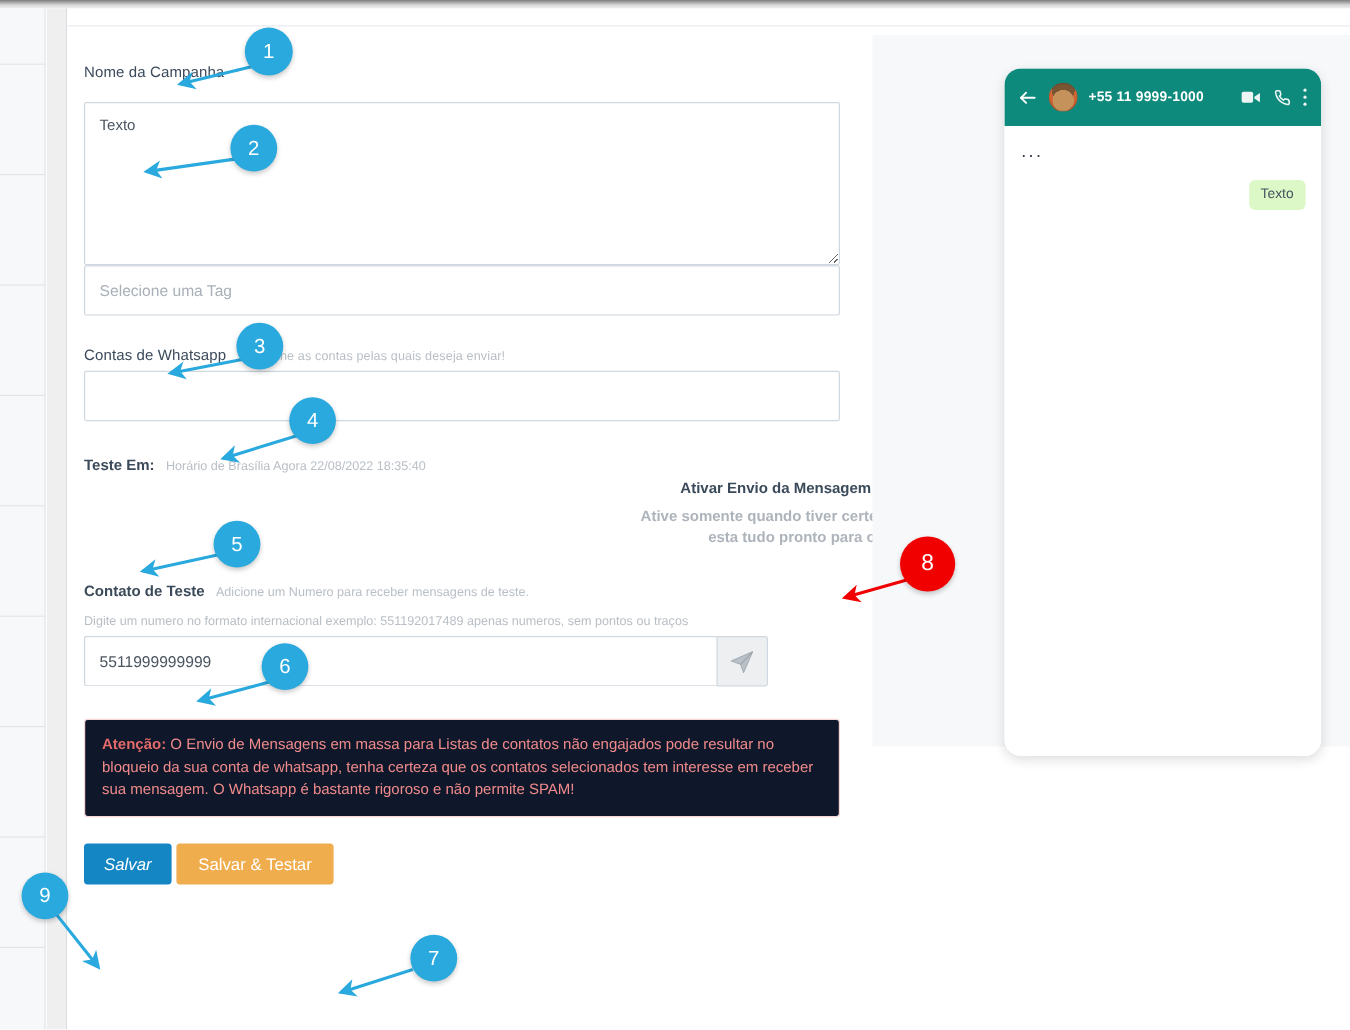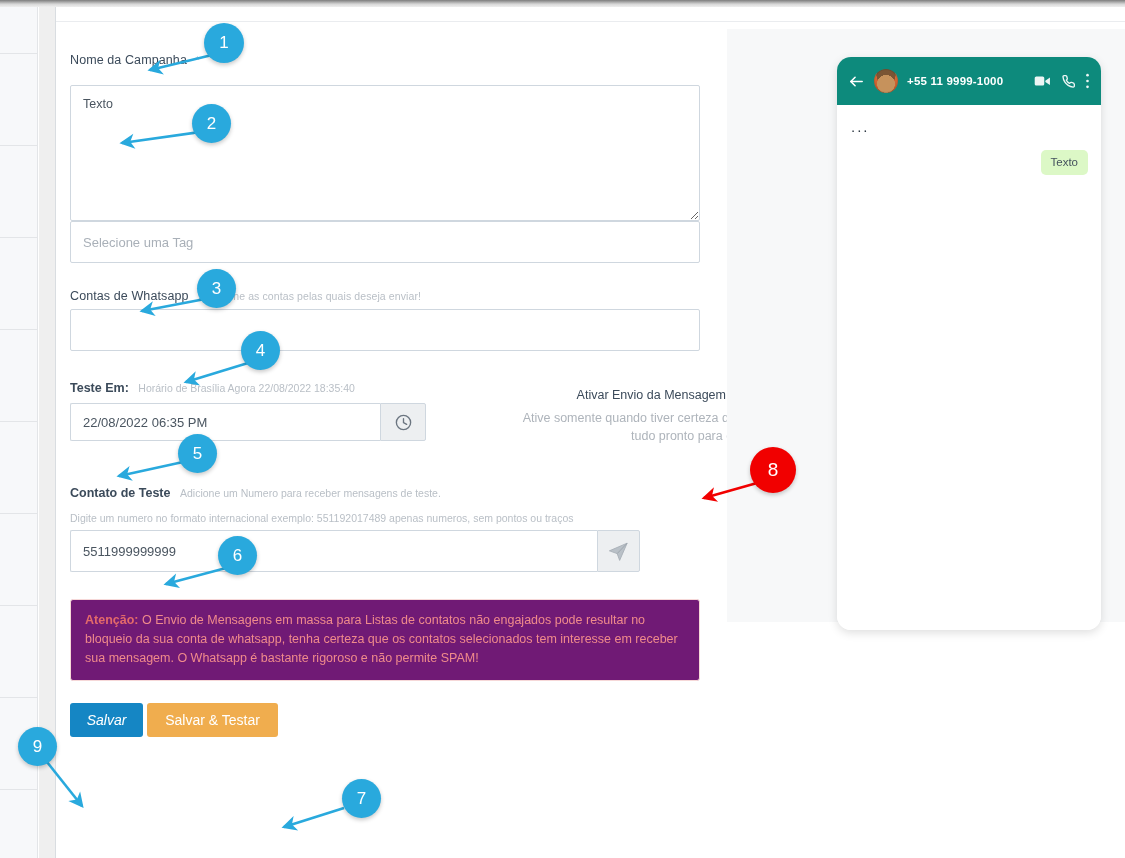--- a/index.html
+++ b/index.html
@@ -97,21 +97,21 @@
     background:#fff; font-family:"Liberation Sans", sans-serif; outline:none;
   }
   #dt-btn{
     width:46px; height:38px; border:1px solid #cfd7df;
     border-radius:0 2px 2px 0; background:#edeff1;
     display:flex; align-items:center; justify-content:center; cursor:pointer;
   }
 
   
   #toggle-block{
-    position:absolute; left:450px; top:4px; width:250px; text-align:right;
+    position:absolute; left:450px; top:16px; width:250px; text-align:right;font-weight:bold;
   }
   #toggle-row{
     display:flex; align-items:center; justify-content:flex-end; gap:10px;
   }
   #toggle-label{ font-size:12.5px; color:#3b4a5a; }
   #toggle-switch{
     width:34px; height:19px; border-radius:10px;
     border:1px solid #d2d7dc; background:#ffffff; position:relative; cursor:pointer;
   }
   #toggle-knob{
@@ -137,21 +137,21 @@
   }
   #phone-btn{
     width:48px; height:42px; border:1px solid #cfd7df;
     border-radius:0 2px 2px 0; background:#edeff1;
     display:flex; align-items:center; justify-content:center; cursor:pointer;
   }
   #phone-note{ font-size:12.5px; color:#55606b; margin:10px 0 0 0; }
 
   
   #warn-box{
-    margin-top:27px; width:630px; background:#701a75;
+    margin-top:27px; width:630px; background:#0f172a;
     border:1px solid #f6d8d8; border-radius:3px;
     padding:11px 14px 12px 14px;
     font-size:12.5px; color:#f08b8b; line-height:1.52;
   }
   #warn-strong{ color:#e36a6a; font-weight:bold; }
 
   
   #btn-row{ margin-top:22px; display:flex; gap:4px; }
   .btn{
     border:none; border-radius:3px; color:#ffffff; cursor:pointer;
@@ -257,29 +257,20 @@
   </div>
   <input id="contas-input" class="text-input" type="text" value="" style="">
 
   <div id="enviar-row">
 
     <div id="enviar-label">
       <span class="lbl-strong">Teste Em:</span>
       <span class="hint-inline">Horário de Brasília Agora 22/08/2022 18:35:40</span>
     </div>
 
-    <div id="dt-wrap">
-      <input id="dt-input" type="text" value="22/08/2022 06:35 PM" style="">
-      <div id="dt-btn">
-        <svg width="19" height="19" viewBox="0 0 24 24" fill="none" stroke="#6b7580" stroke-width="1.7">
-          <circle cx="12" cy="12" r="9"></circle>
-          <path d="M12 7.2V12l4 2.4" stroke-linecap="round"></path>
-        </svg>
-      </div>
-    </div>
 
     <div id="toggle-block">
       <div id="toggle-row">
         <div id="toggle-label">Ativar Envio da Mensagem</div>
         <div id="toggle-switch">
           <div id="toggle-knob"></div>
         </div>
       </div>
       <div id="toggle-help">Ative somente quando tiver certeza que esta tudo pronto para o envio!</div>
     </div>

